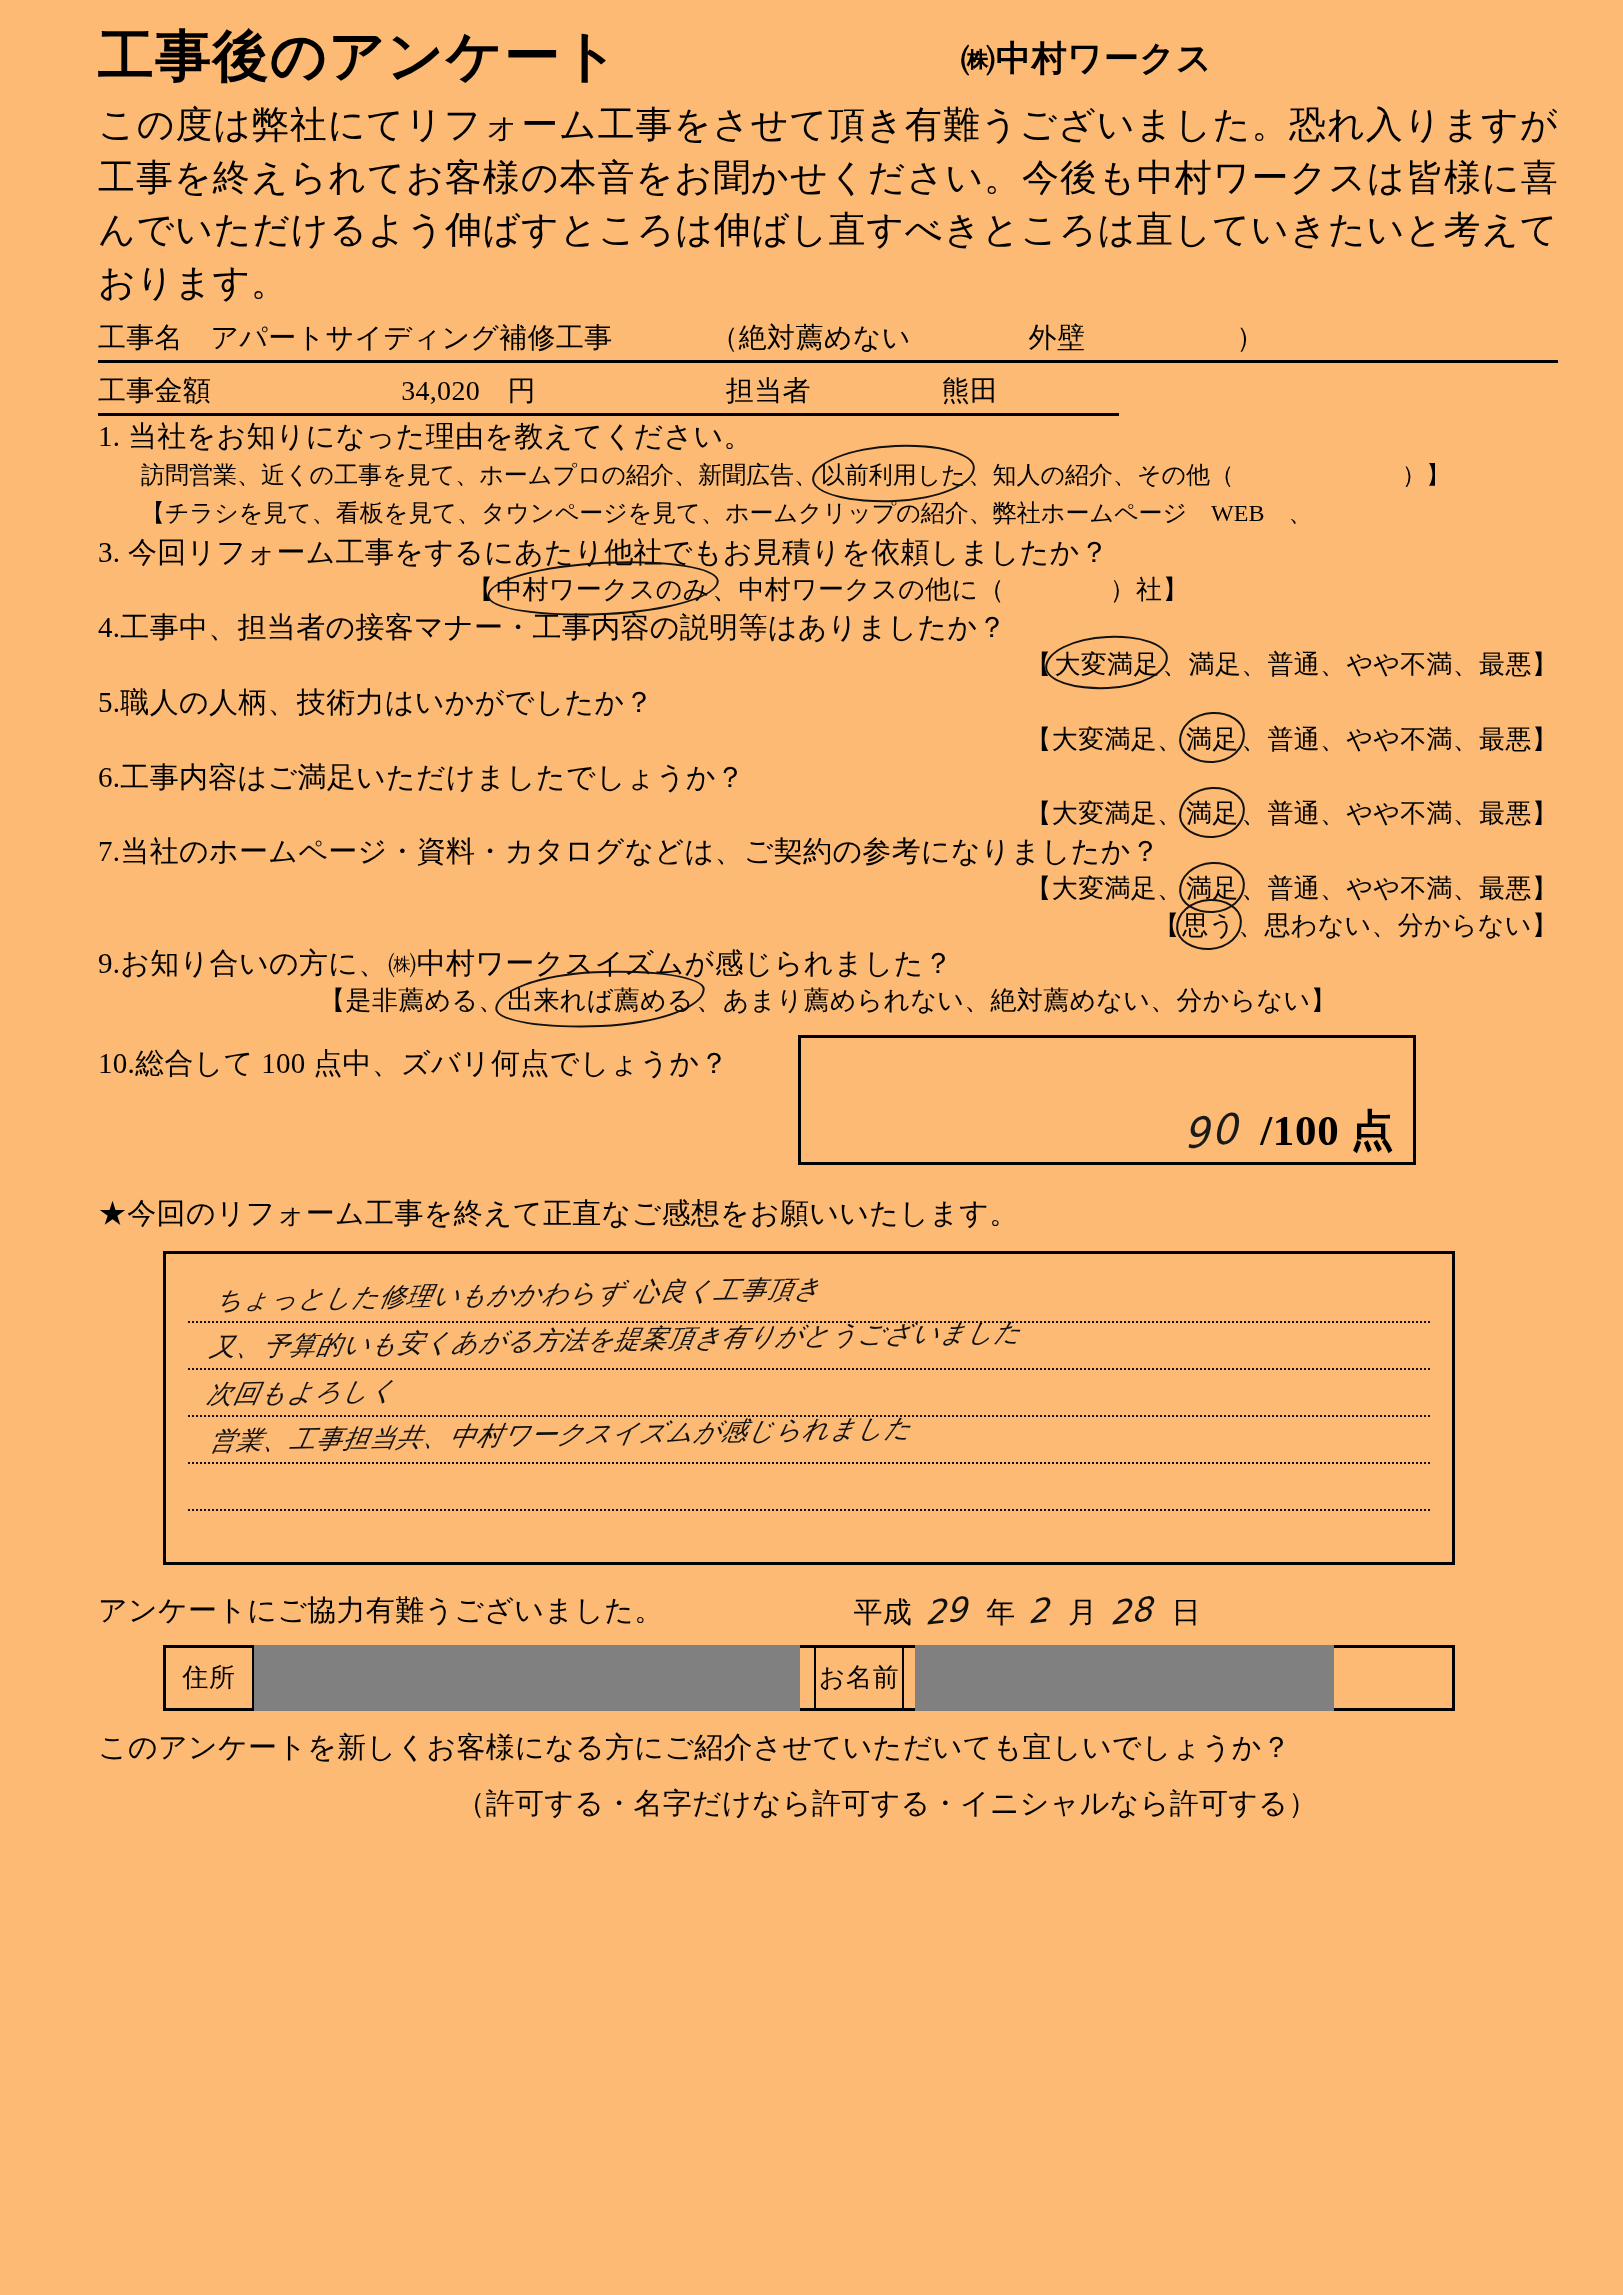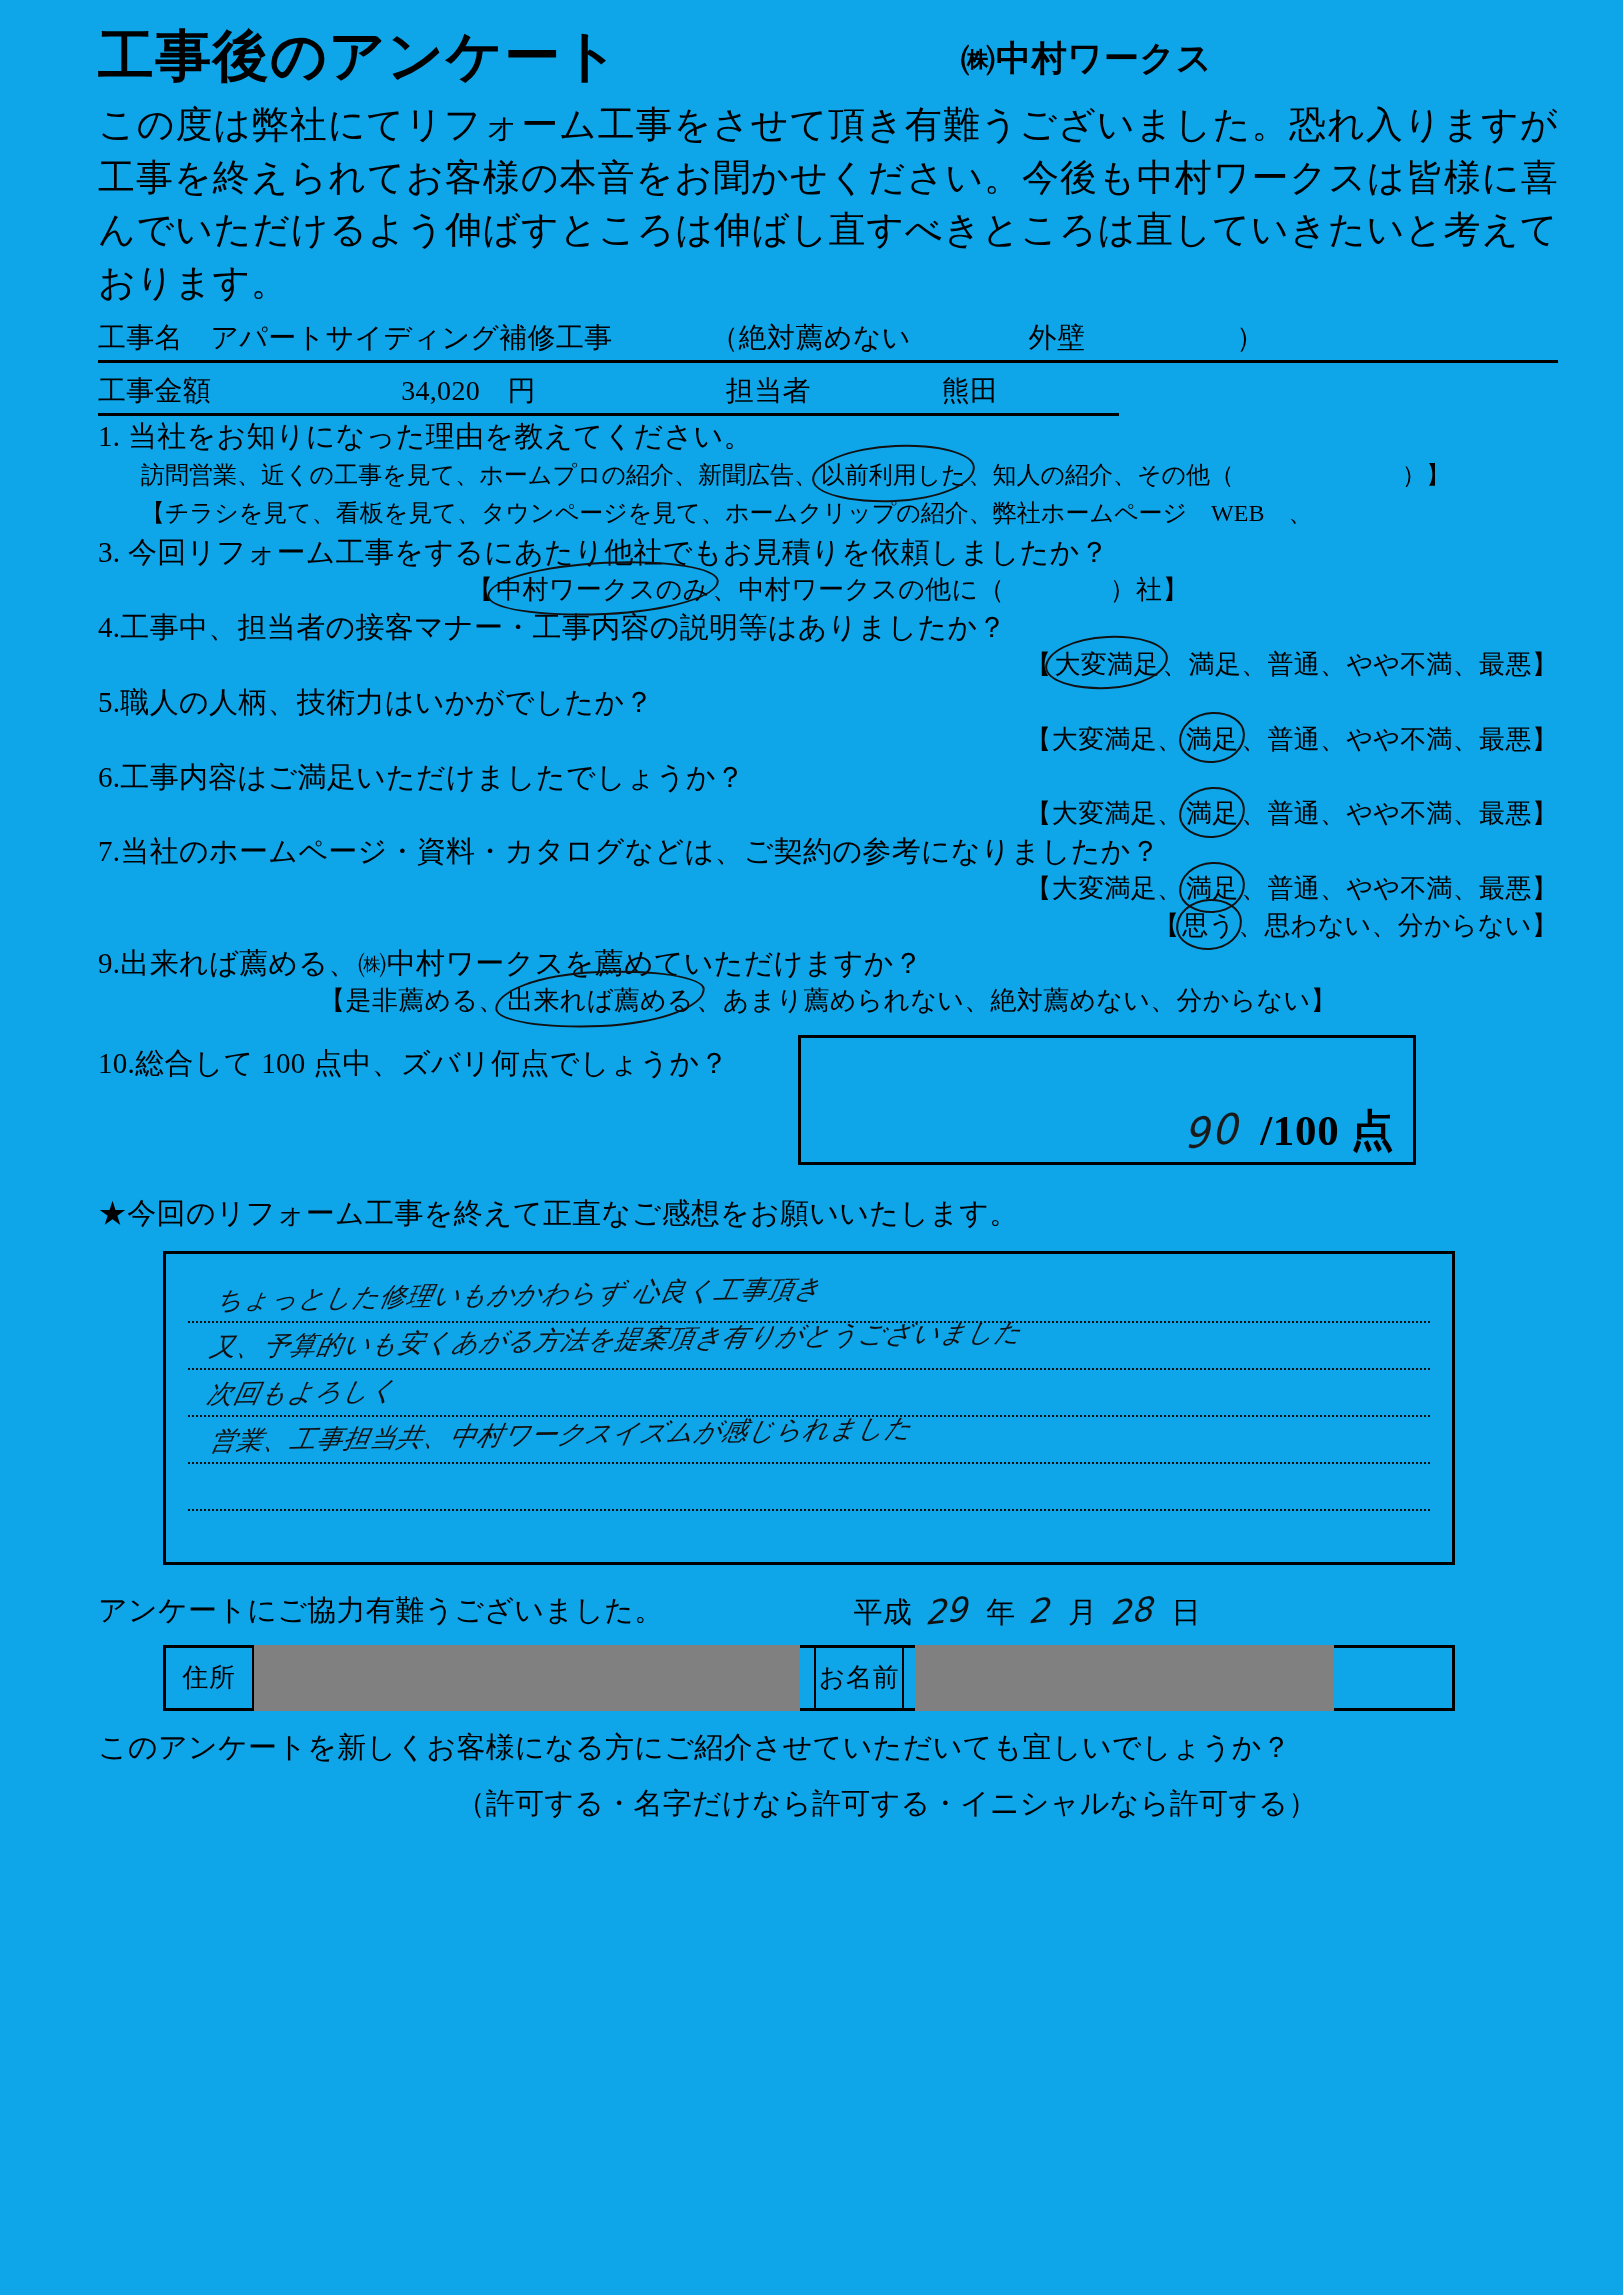--- a/index.html
+++ b/index.html
@@ -8,21 +8,21 @@
     background: #ffffff;
   }
   body {
     font-family: "Liberation Serif", "DejaVu Serif", serif;
     color: #000000;
   }
   .page {
     position: relative;
     width: 1623px;
     height: 2295px;
-    background: #0ea5e9;
+    background: #fdba74;
     overflow: hidden;
   }
   .sheet {
     position: absolute;
     left: 98px;
     top: 26px;
     width: 1460px;
   }
 
   
@@ -352,21 +352,21 @@
     </div>
 
     <div class="qblock">
       <div class="opts right">
         <span>【</span><span class="circled tight">思う</span><span>、思わない、分からない】</span>
       </div>
     </div>
 
     <div class="qblock">
       <div class="q-text">
-        <span>9.</span><span>出来れば薦める、㈱中村ワークスを薦めていただけますか？</span>
+        <span>9.</span><span>お知り合いの方に、㈱中村ワークスイズムが感じられました？</span>
       </div>
       <div class="opts center">
         <span>【是非薦める、</span><span class="circled wide">出来れば薦める</span><span>、あまり薦められない、絶対薦めない、分からない】</span>
       </div>
     </div>
 
     <div class="q10-row">
       <div class="q10-label">
         <span>10.</span><span>総合して 100 点中、ズバリ何点でしょうか？</span>
       </div>

